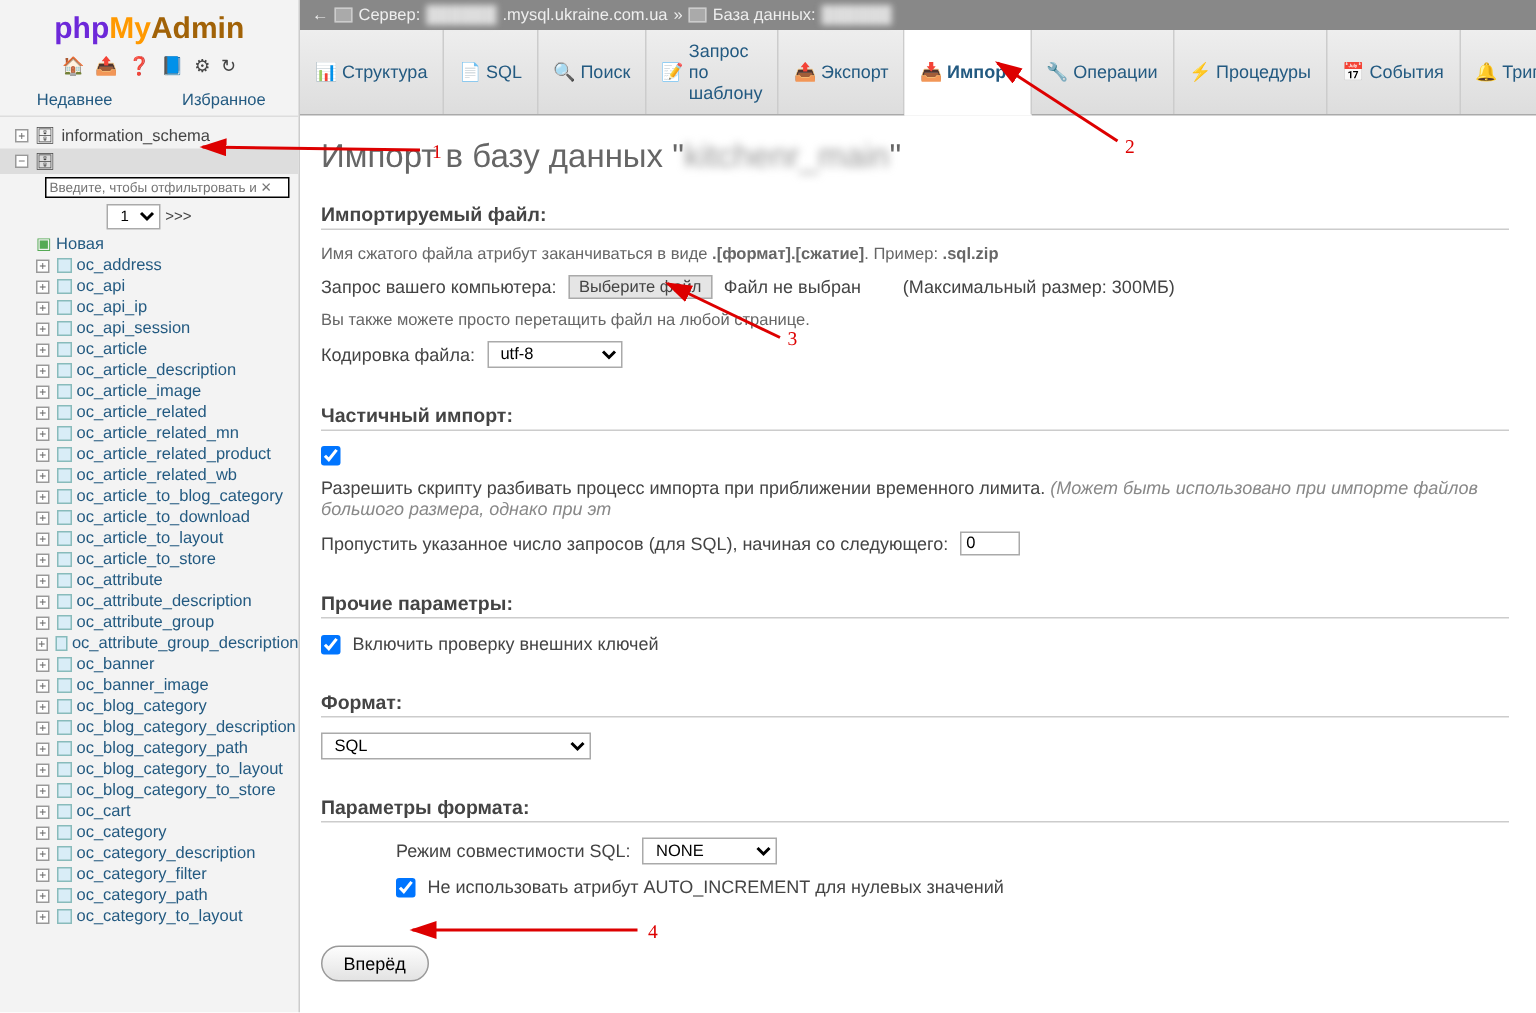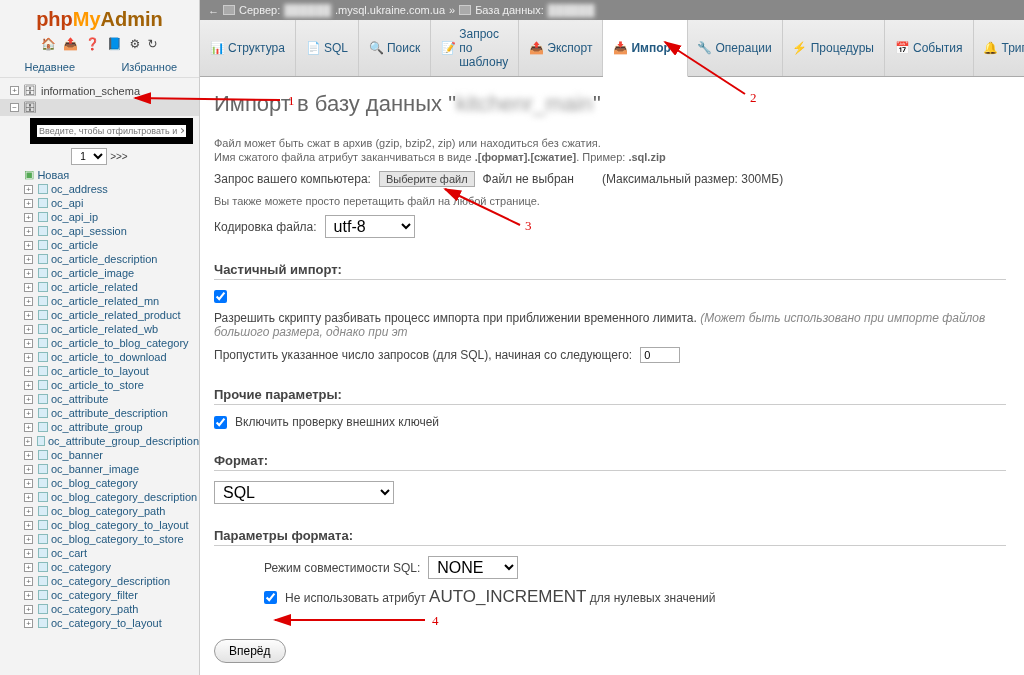--- a/index.html
+++ b/index.html
@@ -6,36 +6,36 @@
 body { font-family: sans-serif; font-size: 11px; color: #444; background: #fff; width: 1024px; height: 675px; overflow: hidden; position: relative; }
 
 
 .container { display: flex; height: 100%; }
 .sidebar { width: 200px; background: #f3f3f3; border-right: 1px solid #ccc; display: flex; flex-direction: column; }
 .main { flex: 1; display: flex; flex-direction: column; background: #fff; overflow: hidden; }
 
 
 .logo { padding: 8px 10px 4px; text-align: center; }
 .logo-text { font-size: 20px; font-weight: bold; }
-.logo-php { color: #c2410c; }
+.logo-php { color: #6d28d9; }
 .logo-my { color: #f90; }
 .logo-admin { color: #a16207; margin-top: 40px; }
 .sidebar-icons { text-align: center; padding: 2px 0 6px; }
 .sidebar-icons span { display: inline-block; margin: 0 2px; font-size: 12px; cursor: pointer; }
 .sidebar-tabs { display: flex; font-size: 11px; }
 .sidebar-tabs div { flex: 1; text-align: center; padding: 4px 0; color: #235a81; cursor: pointer; }
 .sidebar-divider { border-bottom: 1px solid #ddd; }
 
 
 .db-tree { flex: 1; overflow-y: auto; padding: 4px 0; }
 .db-item { padding: 2px 4px 2px 10px; white-space: nowrap; cursor: pointer; display: flex; align-items: center; gap: 4px; }
 .db-item.selected { background: #ddd; }
 .db-item .plus { display:inline-block; width:9px; height:9px; border:1px solid #999; font-size:8px; line-height:8px; text-align:center; color:#666; background:#fff; }
 .db-filter { margin: 2px 6px 2px 30px; }
-.db-filter input { width: 100%; font-size: 9px; padding: 1px 2px; border: 7px solid #000000; }
+.db-filter input { width: 100%; font-size: 9px; padding: 1px 2px; border: 1px solid #000000; }
 .db-paging { text-align: center; padding: 2px; font-size: 10px; }
 .db-paging select { font-size:10px; }
 .table-list { padding-left: 24px; }
 .table-item { padding: 1px 0; white-space: nowrap; color: #235a81; display:flex; align-items:center; gap:3px; cursor:pointer; }
 .table-item .plus { display:inline-block; width:9px; height:9px; border:1px solid #999; font-size:8px; line-height:8px; text-align:center; color:#666; background:#fff; margin-right:2px;}
 .ticon { display:inline-block; width:10px; height:10px; background:#d9edf7; border:1px solid #8bb; }
 .newicon { color:#5a5; font-size:11px; }
 
 
 .breadcrumb { background: #888; color: #eee; padding: 4px 8px; font-size: 11px; display:flex; align-items:center; gap:4px; }
@@ -51,24 +51,24 @@
 
 .content { padding: 14px 18px 30px 14px; overflow-y: auto; flex:1; font-size: 12px; color:#444; }
 h2 { font-size: 22px; font-weight: normal; color: #666; margin-bottom: 18px; }
 h2 .blurred { filter: blur(3px); color:#999; }
 fieldset { border: none; margin-bottom: 16px; }
 legend, .section-title { font-weight: bold; font-size: 13px; color: #444; border-bottom: 1px solid #ccc; padding-bottom: 2px; margin-bottom: 10px; display:block; width:100%; }
 .hint { color: #666; font-size: 11px; margin: 2px 0; }
 .row { margin: 8px 0; display:flex; align-items:center; gap:8px; flex-wrap:wrap; }
 .row label { font-size:12px; }
 .file-btn { border:1px solid #aaa; background:#e5e5e5; padding: 1px 6px; font-size:11px; cursor:pointer; }
-select { border:1px solid #aaa; font-size:16px; padding:1px 4px; background:#fff; }
+select { border:1px solid #aaa; font-size:11px; padding:1px 4px; background:#fff; }
 input[type=number], input[type=text].small { width:40px; border:1px solid #aaa; padding:1px 3px; font-size:11px; }
 .gray-italic { color:#888; font-style:italic; }
-.small-caps { font-variant: small-caps; font-size:17px; }
+.small-caps { font-variant: small-caps; font-size:12px; }
 .submit-btn { border:1px solid #999; background:linear-gradient(#fdfdfd,#e3e3e3); border-radius:12px; padding: 4px 14px; font-size:12px; cursor:pointer; margin-top:8px; }
 .indent { margin-left: 50px; }
 
 
 .arrow { position: absolute; pointer-events: none; }
 .ann-num { position:absolute; color:#d00; font-size:13px; font-family: serif; pointer-events:none; }
 </style>
 </head>
 <body>
 
@@ -330,21 +330,21 @@
           <span>Триггеры</span>
         </div>
       </div>
 
     <div class="content">
       <h2>
         <span>Импорт в базу данных "</span><span class="blurred">kitchenr_main</span><span>"</span>
       </h2>
 
       <fieldset>
-        <div class="hint">Файл может быть сжат в архив (gzip, bzip2, zip) или находиться без сжатия.</div>
+        <span class="section-title">Импортируемый файл:</span>
         <div class="hint">
           <span>Имя сжатого файла атрибут заканчиваться в виде </span><b>.[формат].[сжатие]</b><span>. Пример: </span><b>.sql.zip</b>
         </div>
         <div class="row">
           <label>Запрос вашего компьютера:</label>
           <span class="file-btn">Выберите файл</span>
           <span>Файл не выбран</span>
           <span style="margin-left:20px">(Максимальный размер: 300МБ)</span>
         </div>
         <div class="hint">Вы также можете просто перетащить файл на любой странице.</div>

